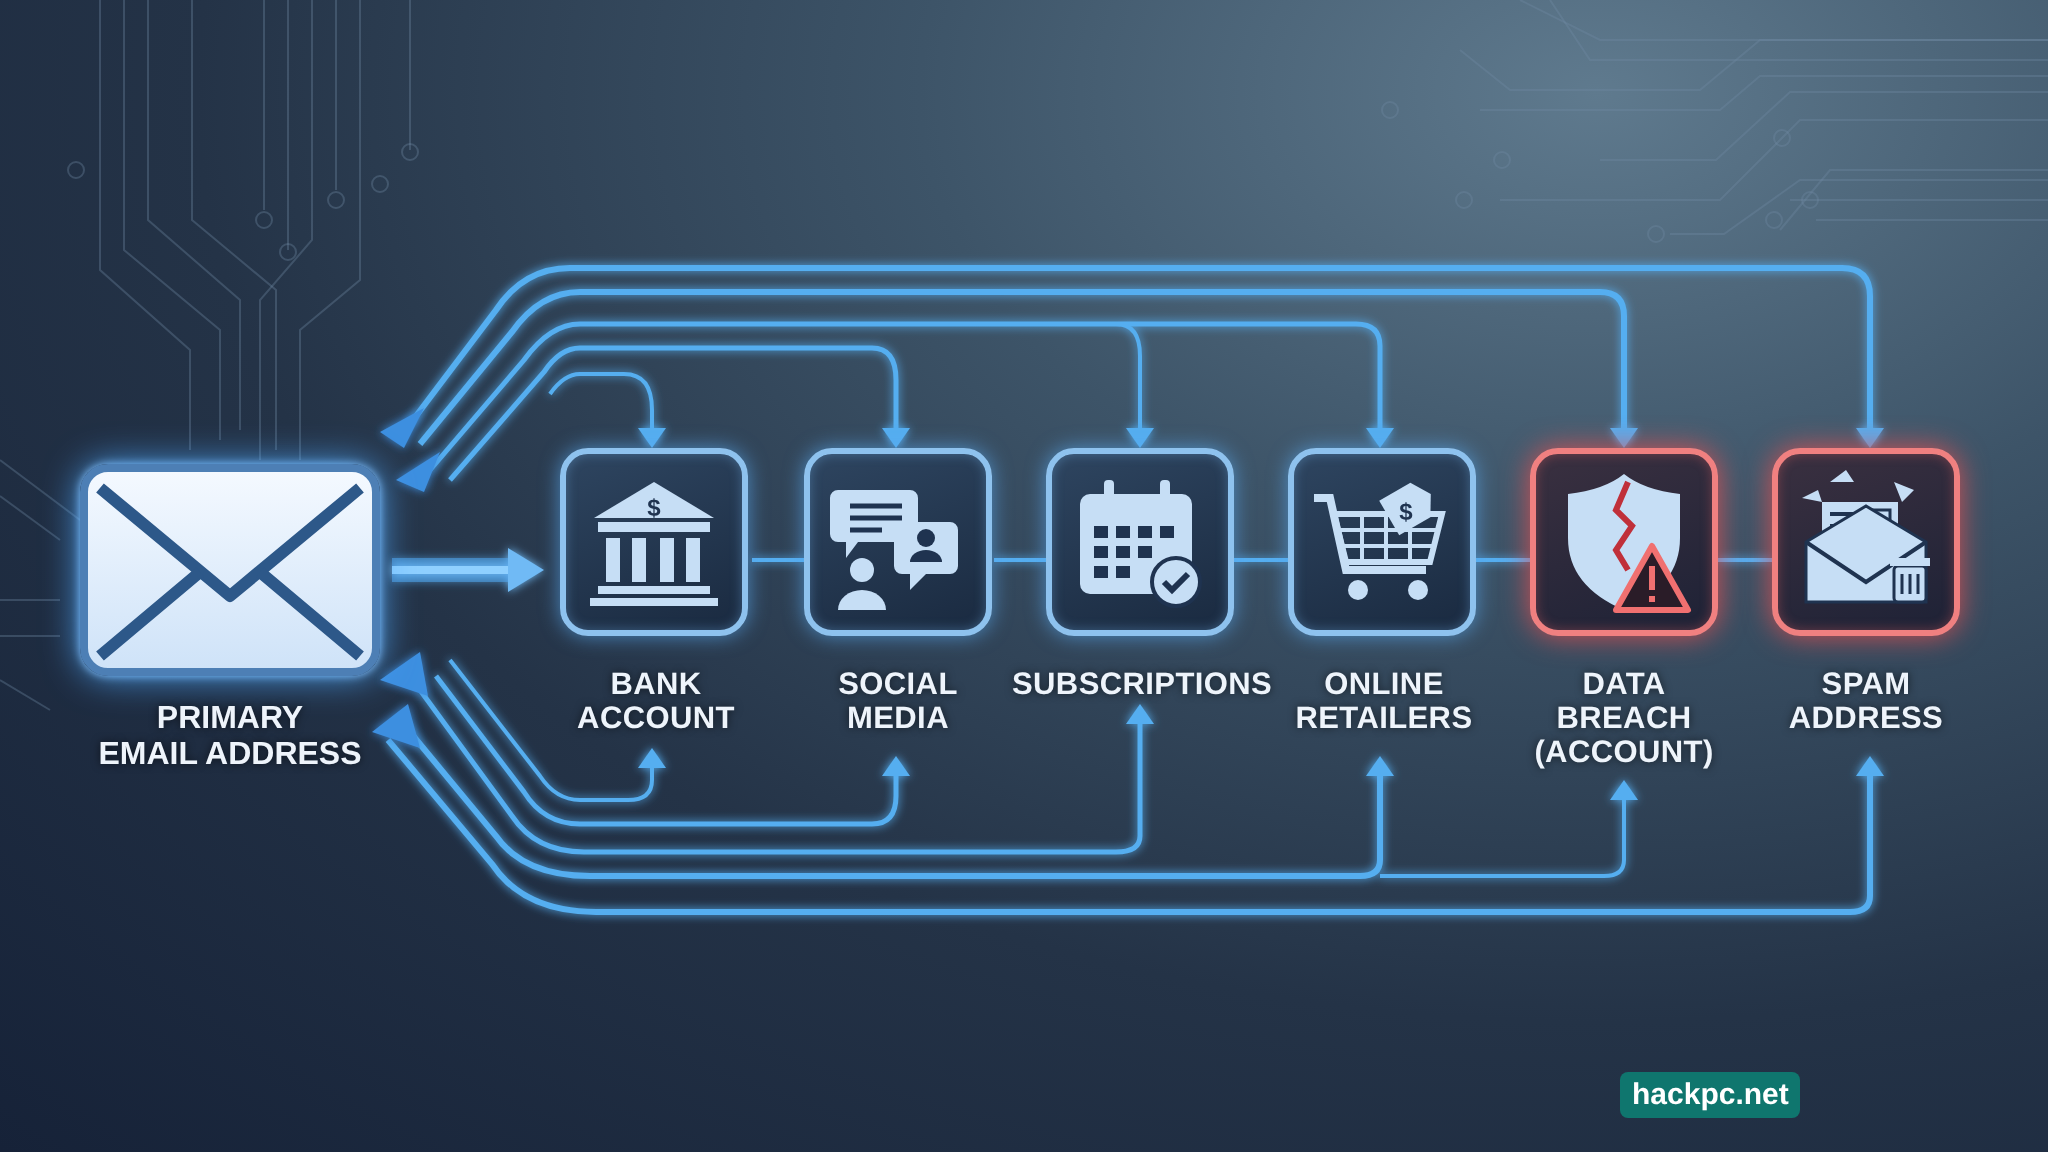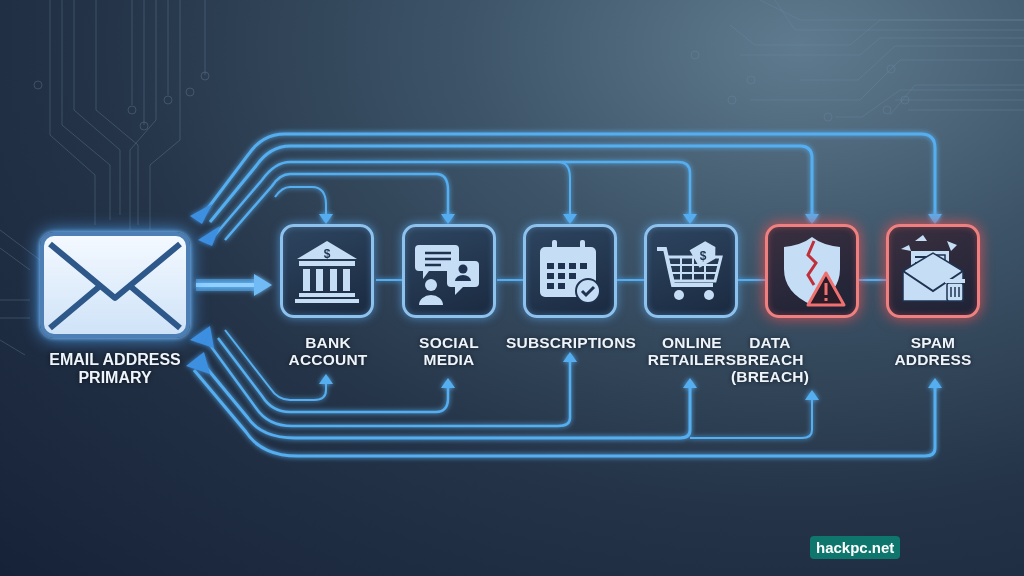--- a/index.html
+++ b/index.html
@@ -132,22 +132,22 @@
   </g>
 </svg>
 
 <div class="primary">
   <svg viewBox="0 0 142 98">
     <path d="M6 8 L71 62 L136 8" fill="none" stroke="#2d5889" stroke-width="6" stroke-linejoin="round"></path>
     <path d="M6 92 L56 50 M136 92 L86 50" fill="none" stroke="#2d5889" stroke-width="6"></path>
   </svg>
 </div>
 <div class="primary-label">
+  <div>PRIMARY</div>
   <div>EMAIL ADDRESS</div>
-  <div>PRIMARY</div>
 </div>
 
 <div class="node" style="left:280px;top:224px;">
   <svg viewBox="0 0 88 88">
     <g fill="#c6def5">
       <polygon points="14,32 44,14 74,32"></polygon>
       <rect x="16" y="34" width="56" height="5"></rect>
       <rect x="20" y="42" width="7" height="22"></rect>
         <rect x="33" y="42" width="7" height="22"></rect>
       <rect x="47" y="42" width="7" height="22"></rect>
@@ -229,24 +229,24 @@
 
 <div class="node red" style="left:765px;top:224px;">
   <svg viewBox="0 0 88 88">
     <path d="M16 20 q18 -2 28 -10 q10 8 28 10 v22 q0 24 -28 36 q-28 -12 -28 -36z" fill="#c6def5"></path>
     <path d="M46 14 l-6 14 l8 8 l-8 12 l6 10" fill="none" stroke="#c0303a" stroke-width="3"></path>
     <polygon points="58,46 76,78 40,78" fill="#2a1c28" stroke="#f07070" stroke-width="3" stroke-linejoin="round"></polygon>
     <rect x="56.5" y="56" width="3" height="12" fill="#f07070"></rect>
       <rect x="56.5" y="71" width="3" height="3" fill="#f07070"></rect>
   </svg>
 </div>
-<div class="label" style="left:705px;top:334px;">
+<div class="label" style="left:747px;top:334px;">
   <div>DATA</div>
     <div>BREACH</div>
-    <div>(BREACH)</div>
+    <div>(ACCOUNT)</div>
 </div>
 
 <div class="node red" style="left:886px;top:224px;">
   <svg viewBox="0 0 88 88">
     <rect x="22" y="24" width="38" height="26" fill="#c6def5"></rect>
     <path d="M26 30 h14 M26 36 h12" stroke="#1f3350" stroke-width="2"></path>
     <rect x="42" y="28" width="14" height="10" fill="none" stroke="#1f3350" stroke-width="1.5"></rect>
     <path d="M14 44 l30 -18 l30 18 v30 h-60z" fill="#c6def5" stroke="#1f3350" stroke-width="1.5"></path>
     <path d="M14 44 l30 20 l30 -20" fill="none" stroke="#1f3350" stroke-width="2"></path>
     <path d="M12 22 l8 -4 l2 6 z M58 14 l10 4 l-6 6z M26 14 l8 -6 l4 6z" fill="#c6def5"></path>

